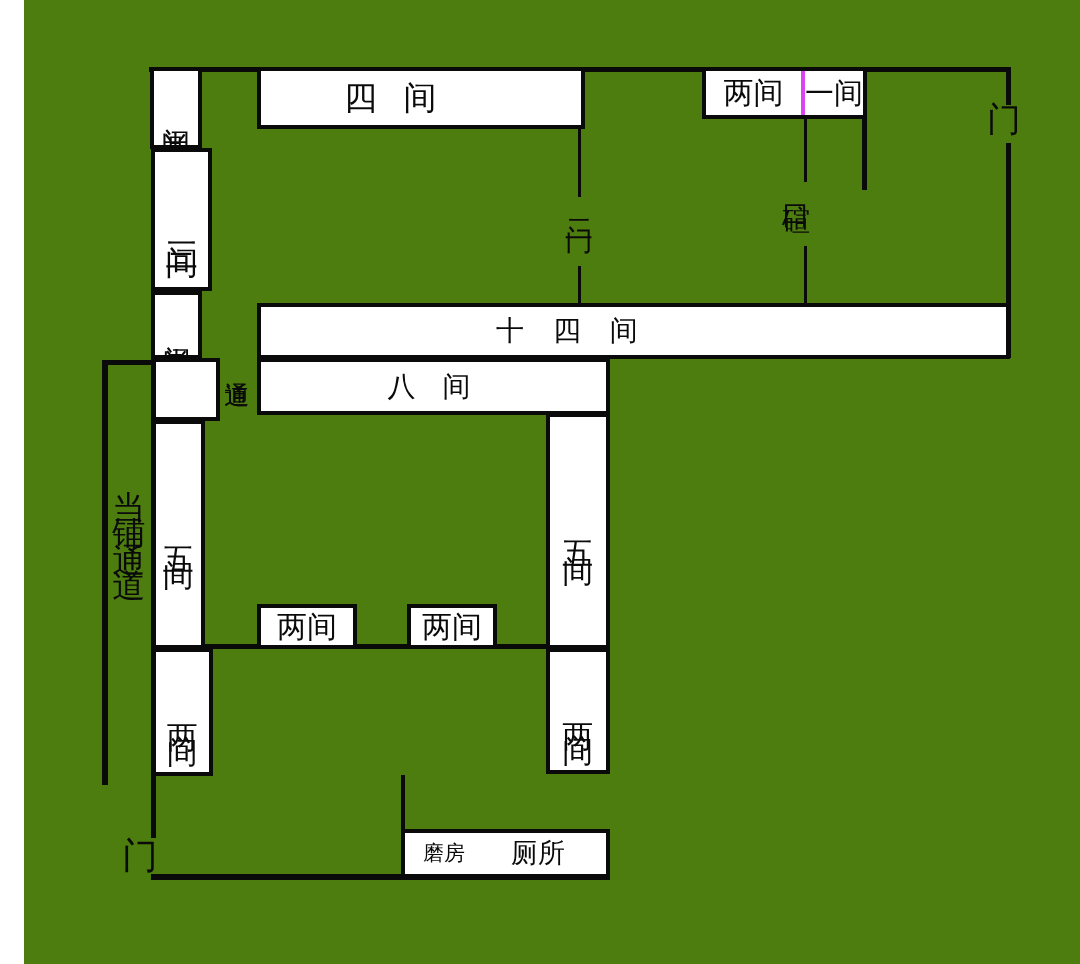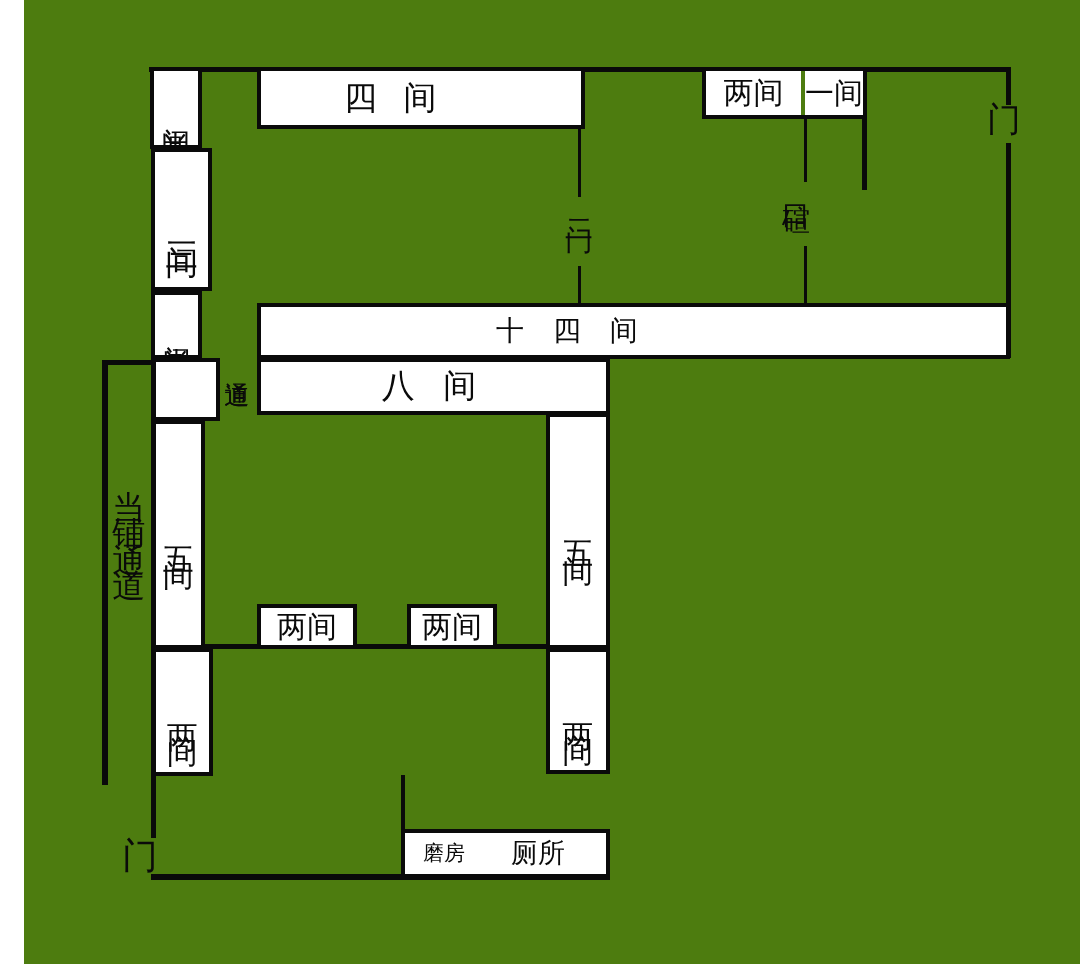--- a/index.html
+++ b/index.html
@@ -75,33 +75,33 @@
   </div>
 
   <div class="box" style="left:233px;top:67px;width:328px;height:62px;justify-content:flex-start;padding-left:83px">
     <span class="lbl" style="font-size:33px;letter-spacing:8px">四 间</span>
   </div>
 
   <div class="box cellsplit" style="left:678px;top:67px;width:165px;height:52px">
     <div class="cell" style="width:99px">
       <span class="lbl" style="font-size:30px">两间</span>
     </div>
-    <div class="cell" style="flex:1;border-left:4px solid #4d7c0f">
+    <div class="cell" style="flex:1;border-left:4px solid #d946ef">
       <span class="lbl" style="font-size:29px">一间</span>
     </div>
   </div>
 
   <div class="box" style="left:233px;top:303px;width:753px;height:56px;justify-content:flex-start;padding-left:235px">
     <span class="lbl" style="font-size:28px;letter-spacing:10px">十 四 间</span>
   </div>
 
   <div class="box" style="left:128px;top:358px;width:68px;height:63px"></div>
 
   <div class="box" style="left:233px;top:358px;width:353px;height:57px">
-    <span class="lbl" style="font-size:33px;letter-spacing:9px">八 间</span>
+    <span class="lbl" style="font-size:28px;letter-spacing:9px">八 间</span>
   </div>
 
   <div class="box" style="left:128px;top:420px;width:53px;height:229px">
     <span class="lbl vtext" style="font-size:31px;letter-spacing:13px">五间</span>
   </div>
 
   <div class="box" style="left:522px;top:413px;width:64px;height:236px">
     <span class="lbl vtext" style="font-size:31px;letter-spacing:15px">五间</span>
   </div>
 

